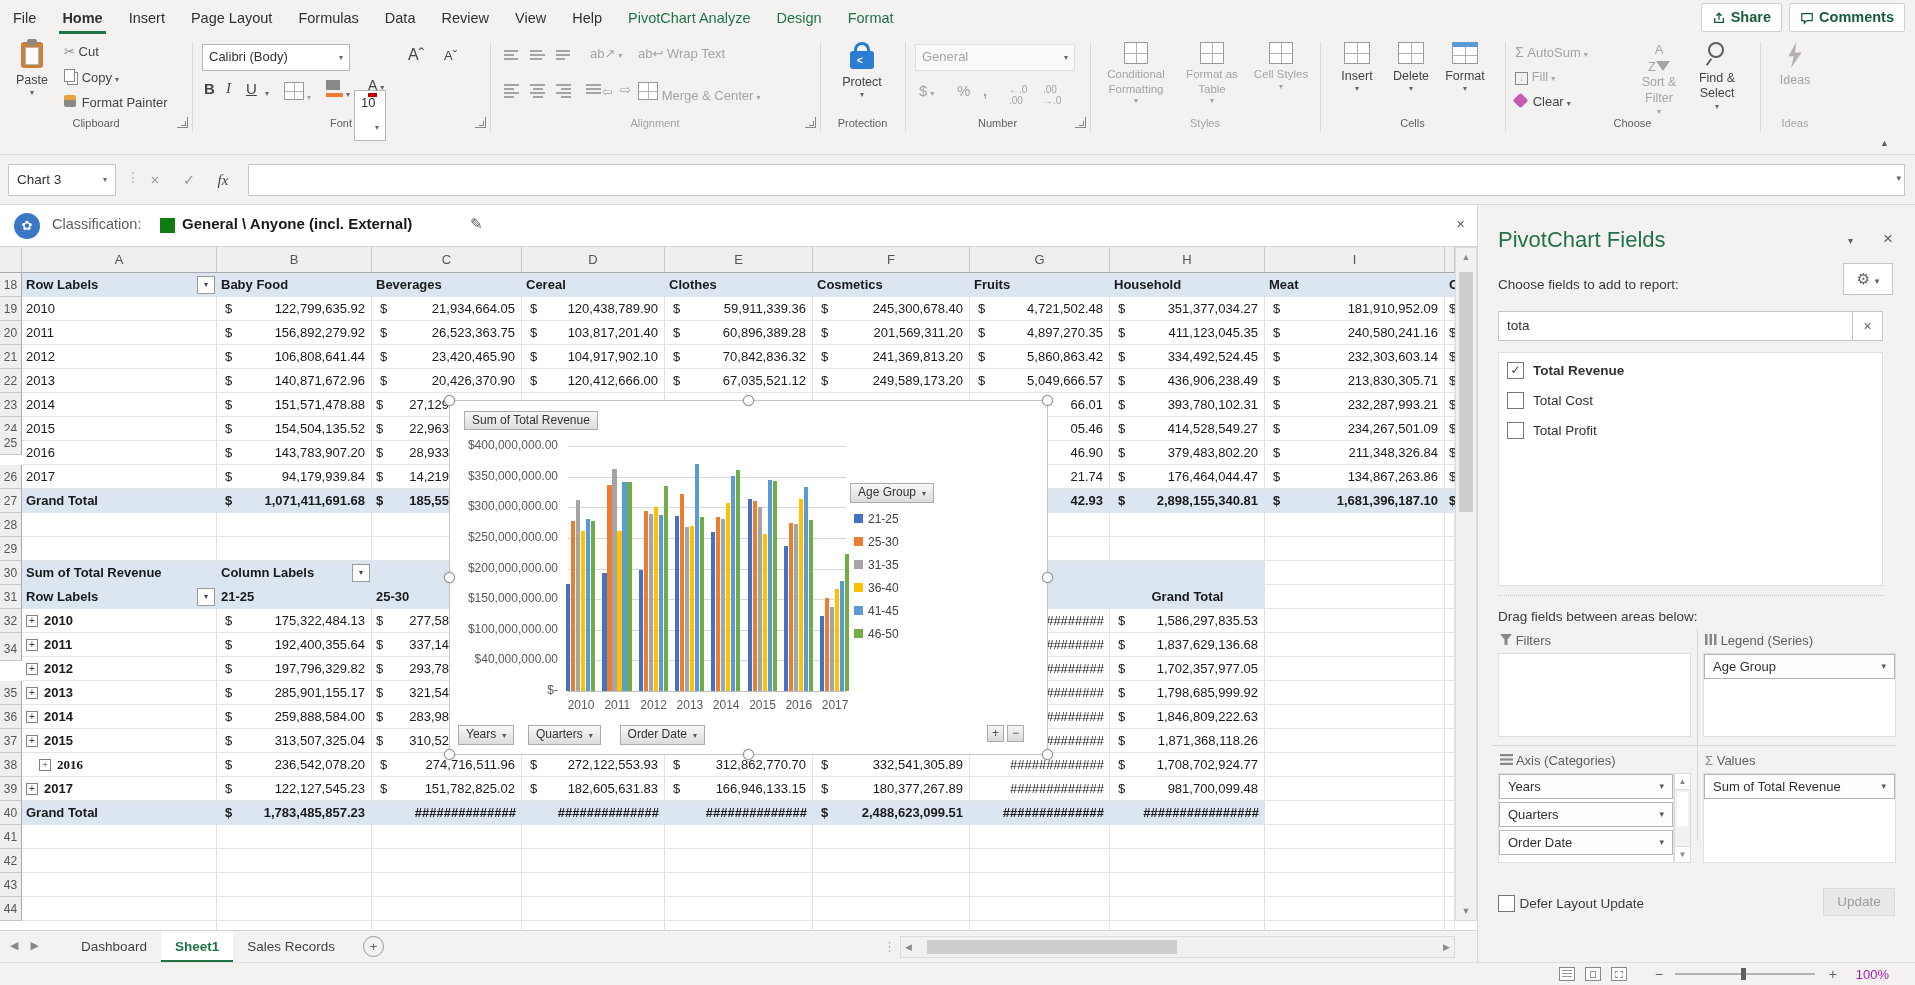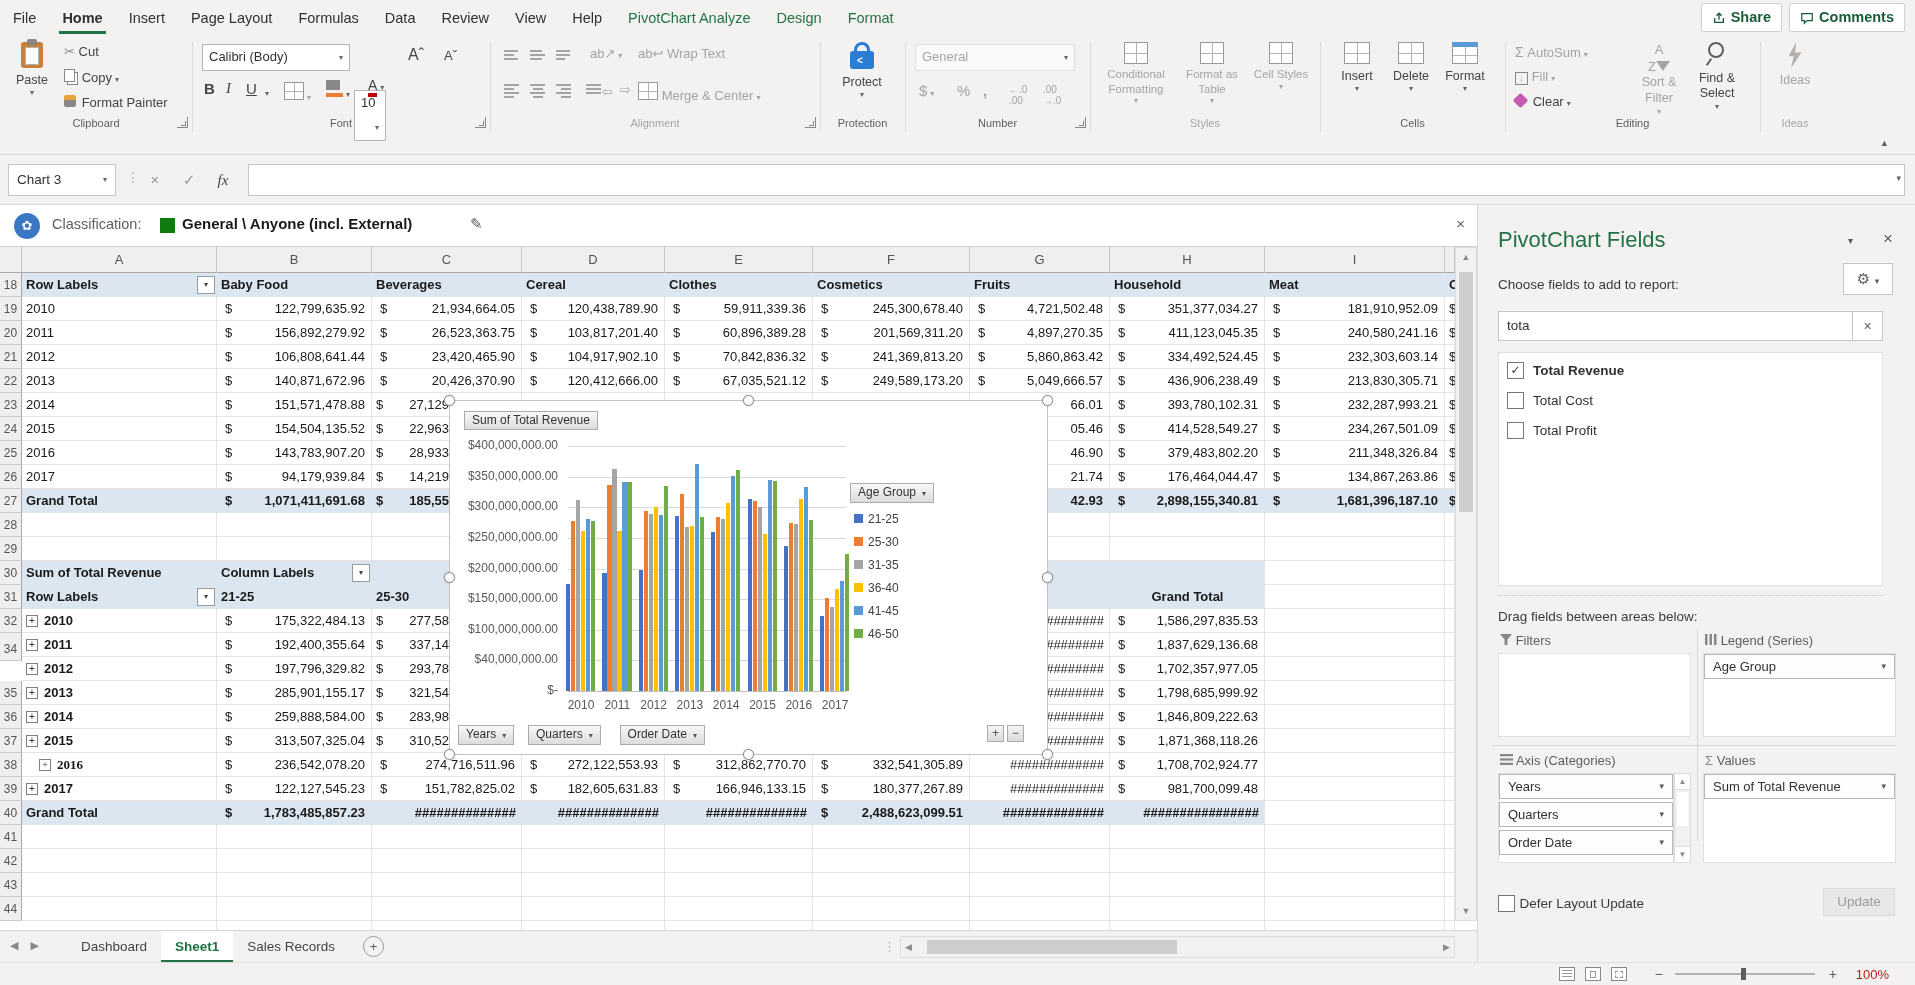--- a/index.html
+++ b/index.html
@@ -250,21 +250,21 @@
       <div class="smrow dis" style="left:10px;top:33px;"><span style="display:inline-block;width:13px;height:13px;border:1px solid #8a8886;text-align:center;line-height:11px;font-size:9px;">↓</span> <span>Fill</span><span class="cv">▾</span></div>
       <div class="smrow" style="left:10px;top:58px;"><span style="display:inline-block;width:11px;height:11px;background:#c55ab5;transform:rotate(45deg);border-radius:2px;margin-right:3px;"></span> <span>Clear</span><span class="cv">▾</span></div>
       <div class="bigbtn dis" style="left:128px;top:6px;width:52px;">
         <span style="font-size:13px;">A<br>Z</span><span style="display:inline-block;width:0;height:0;border-left:7px solid transparent;border-right:7px solid transparent;border-top:10px solid #a6a4a2;"></span><br>
         <span>Sort &amp; Filter</span><span class="cv">▾</span>
       </div>
       <div class="bigbtn" style="left:184px;top:6px;width:56px;">
         <span style="display:inline-block;position:relative;width:22px;height:24px;"><span style="position:absolute;left:2px;top:0;width:16px;height:16px;border:2px solid #605e5c;border-radius:50%;"></span><span style="position:absolute;left:2px;top:16px;width:2px;height:8px;background:#605e5c;transform:rotate(35deg);"></span></span><br>
         <span>Find &amp; Select</span><span class="cv">▾</span>
       </div>
-      <div class="rlabel">Editing</div>
+      <div class="rlabel">Choose</div>
     </div>
     <div class="rsep" style="left:1760px;"></div>
 
     <div class="rgroup dis" style="left:1760px;width:70px;">
       <div class="bigbtn" style="left:8px;top:6px;width:54px;">
         <svg width="20" height="26" viewBox="0 0 14 20">
             <path d="M8 0 2 11h4l-2 9 8-12H7z" fill="#b3b0ad"></path>
           </svg><br>
         <span>Ideas</span>
       </div>
@@ -520,21 +520,21 @@
       <div class="cell fragR" style="left: 970px; top: 170px; width: 140px; height: 24px;">05.46</div>
       <div class="cell acc" style="left: 1110px; top: 170px; width: 155px; height: 24px;">
         <span>$</span>
         <span>414,528,549.27</span>
       </div>
       <div class="cell acc" style="left: 1265px; top: 170px; width: 180px; height: 24px;">
         <span>$</span>
         <span>234,267,501.09</span>
       </div>
       <div class="cell" style="left: 1445px; top: 170px; width: 10px; height: 24px;">$</div>
-      <div class="rowhdr" style="top: 194px; height: 24px; line-height: 24px;">25</div>
+      <div class="rowhdr" style="top: 184px; height: 24px; line-height: 24px;">25</div>
       <div class="cell" style="left: 22px; top: 194px; width: 195px; height: 24px;">2016</div>
       <div class="cell acc" style="left: 217px; top: 194px; width: 155px; height: 24px;">
         <span>$</span>
         <span>143,783,907.20</span>
       </div>
       <div class="cell" style="left: 372px; top: 194px; width: 150px; height: 24px;"><span>$</span><span style="margin-left: 26px;">28,933</span></div>
       <div class="cell fragR" style="left: 970px; top: 194px; width: 140px; height: 24px;">46.90</div>
       <div class="cell acc" style="left: 1110px; top: 194px; width: 155px; height: 24px;">
         <span>$</span>
         <span>379,483,802.20</span>
@@ -941,16 +941,16 @@
         <span style="display:block;margin:3px 4px;height:7px;border:1px solid #9a9898;"></span>
       </div>
     <div class="viewico" style="right:288px;">
         <span style="display:block;margin:3px 3px;height:7px;border:1px dashed #9a9898;"></span>
       </div>
     <span style="position:absolute;right:252px;top:3px;color:#605e5c;font-size:14px;">−</span>
     <div style="position:absolute;right:100px;top:10px;width:140px;height:2px;background:#b5b3b1;">
       <div style="position:absolute;left:66px;top:-5px;width:5px;height:12px;background:#605e5c;"></div>
     </div>
     <span style="position:absolute;right:78px;top:3px;color:#605e5c;font-size:14px;">+</span>
-    <span style="position:absolute;right:26px;top:4px;color:#b91c1c;font-size:13px;">100%</span>
+    <span style="position:absolute;right:26px;top:4px;color:#a21caf;font-size:13px;">100%</span>
   </div>
 
 </div>
 
 </body></html>

